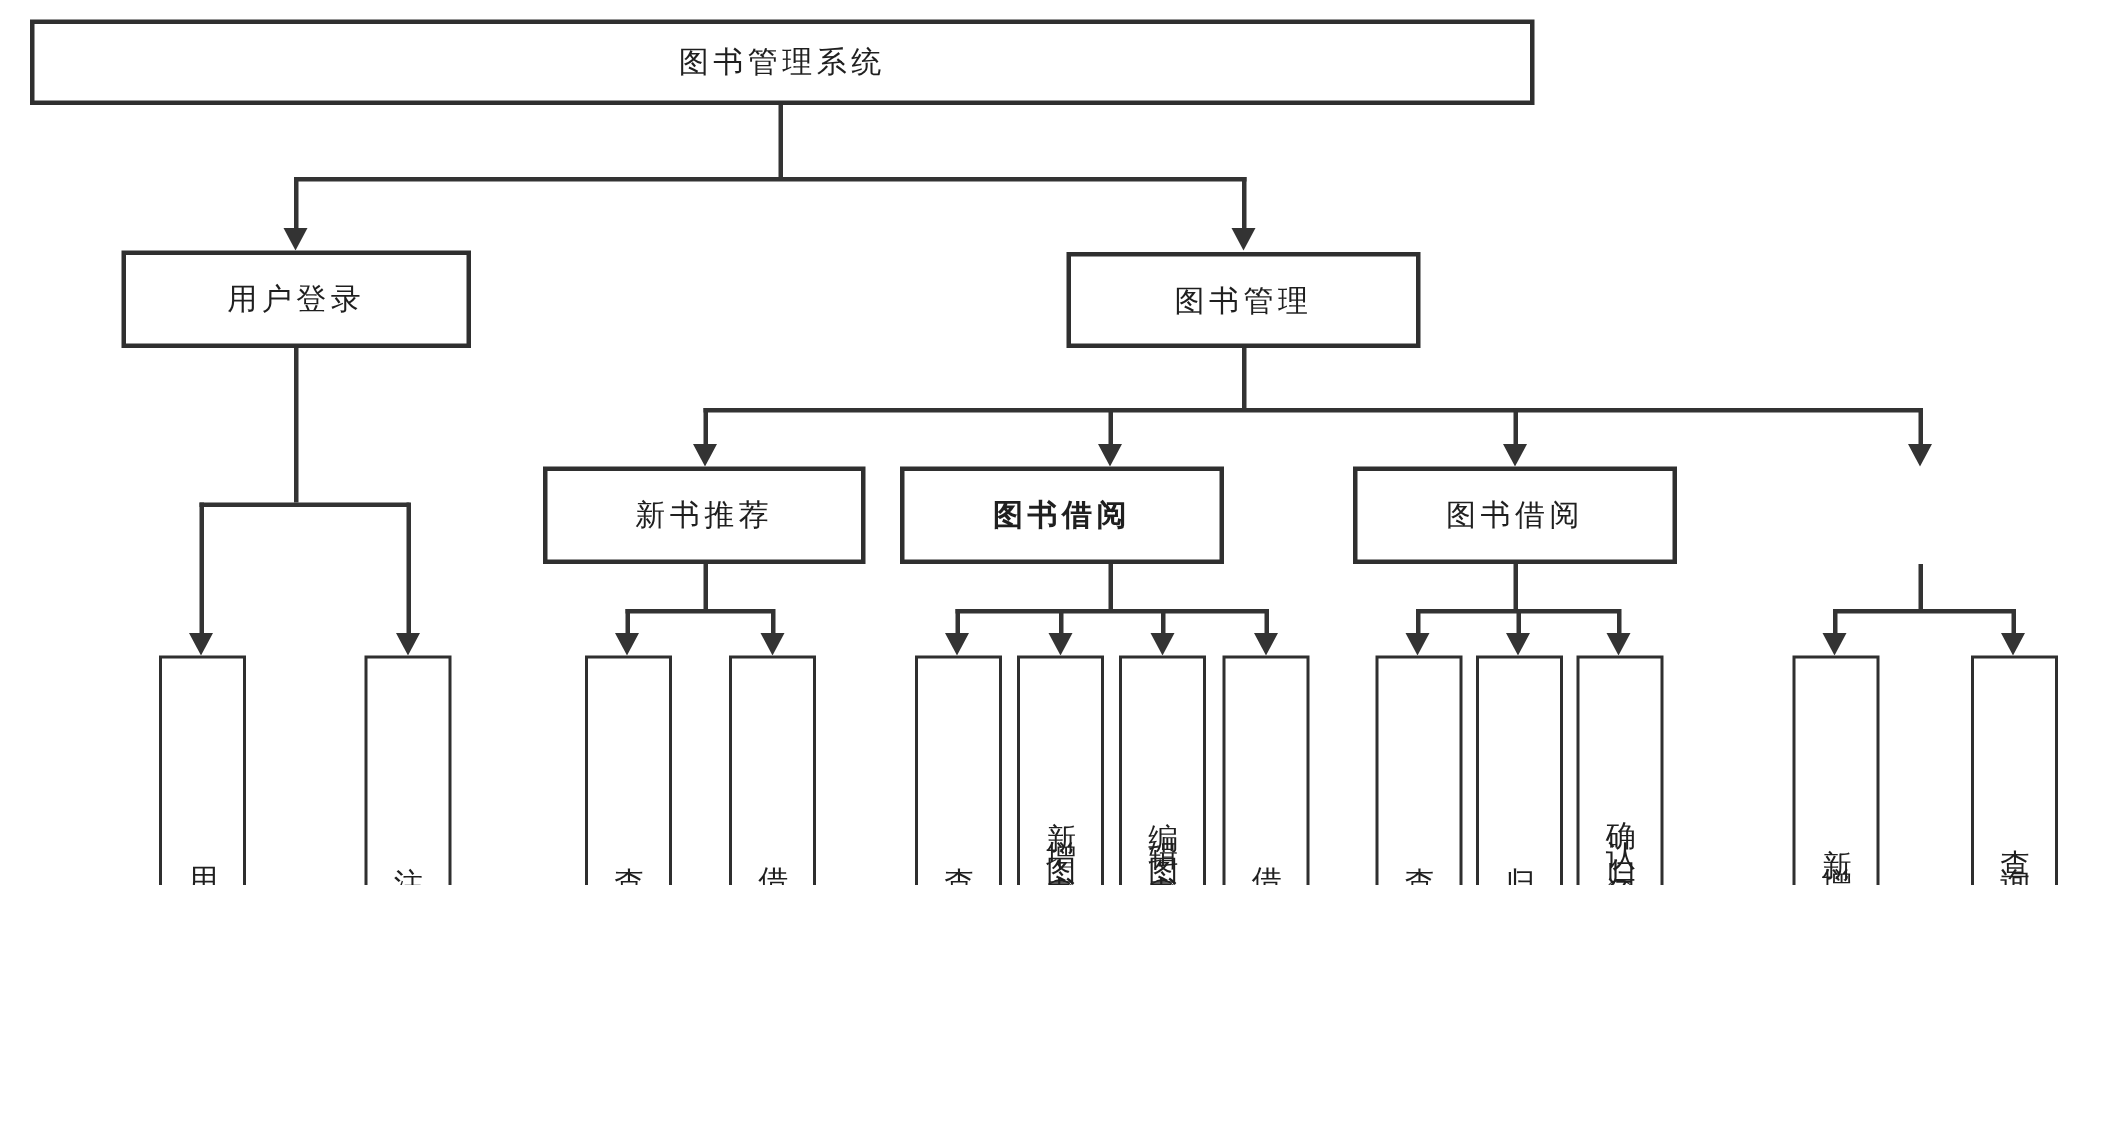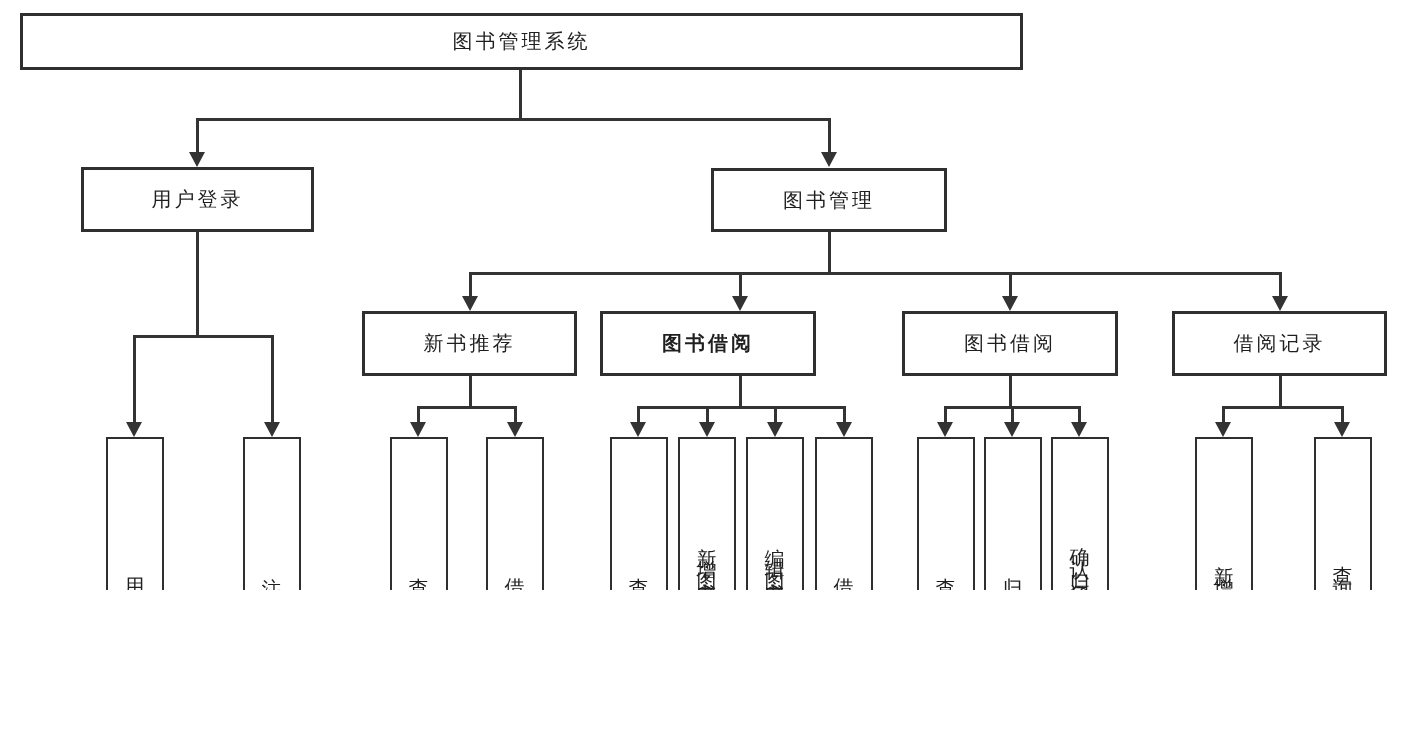--- a/index.html
+++ b/index.html
@@ -59,23 +59,20 @@
   <div class="arrow" style="left:1272px;top:296px;"></div>
 
   <div class="box hlabel" style="left:362px;top:311px;width:215px;height:65px;justify-content:center;">
     <span>新书推荐</span>
   </div>
   <div class="box hlabel" style="left:600px;top:311px;width:216px;height:65px;font-weight:bold;">
     <span>图书借阅</span>
   </div>
   <div class="box hlabel" style="left:902px;top:311px;width:216px;height:65px;">
     <span>图书借阅</span>
-  </div>
-  <div class="box hlabel" style="left:1172px;top:311px;width:215px;height:65px;">
-    <span>借阅记录</span>
   </div>
 
   <div class="vline" style="left:469px;top:376px;height:30px;"></div>
   <div class="hline" style="left:417px;top:406px;width:99px;"></div>
   <div class="vline" style="left:417px;top:406px;height:18px;"></div>
   <div class="arrow" style="left:410px;top:422px;"></div>
   <div class="vline" style="left:514px;top:406px;height:18px;"></div>
   <div class="arrow" style="left:507px;top:422px;"></div>
 
   <div class="vline" style="left:739px;top:376px;height:30px;"></div>

